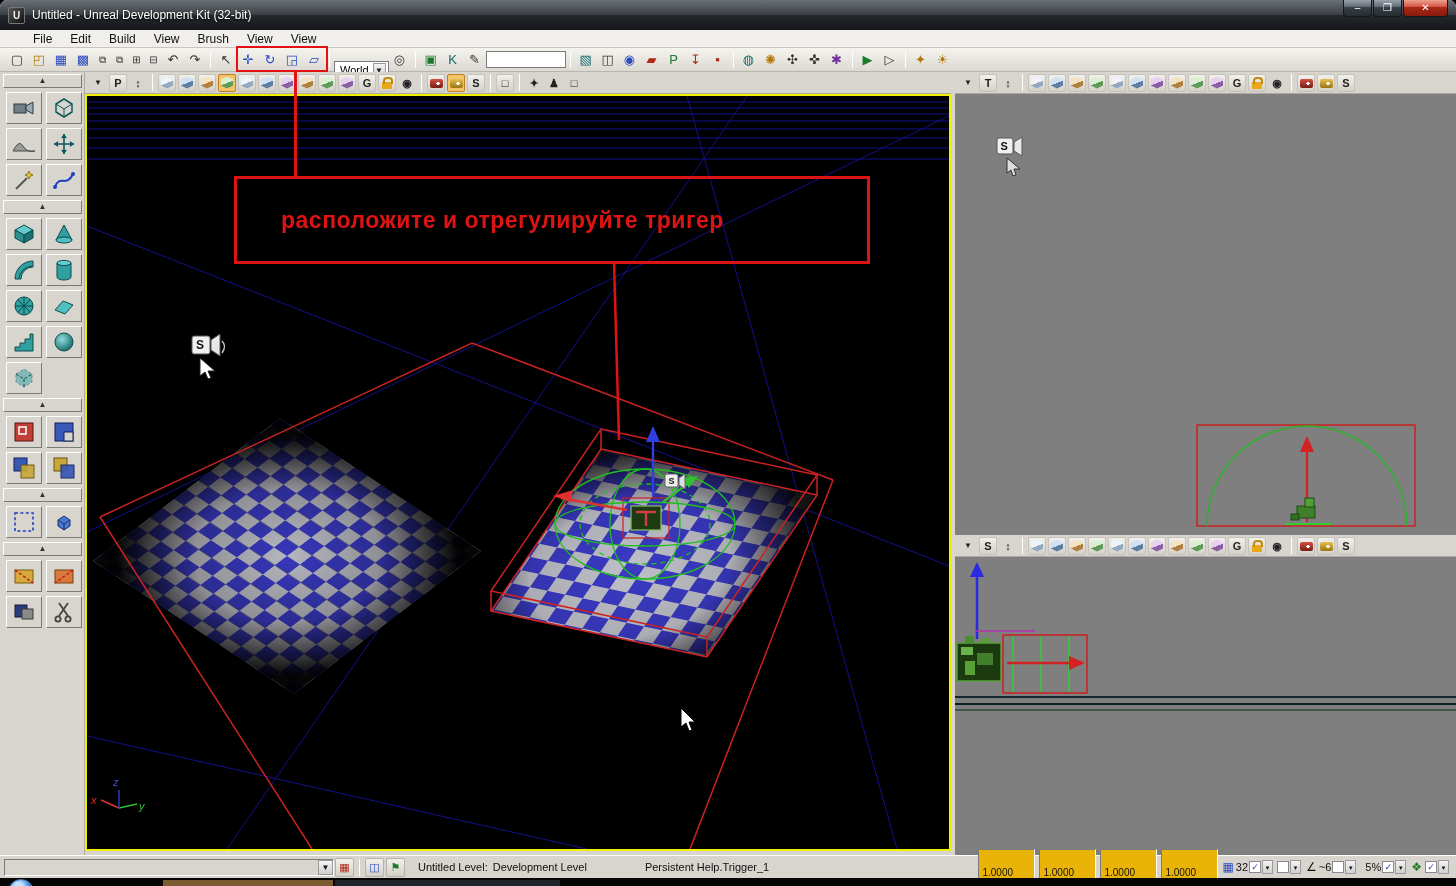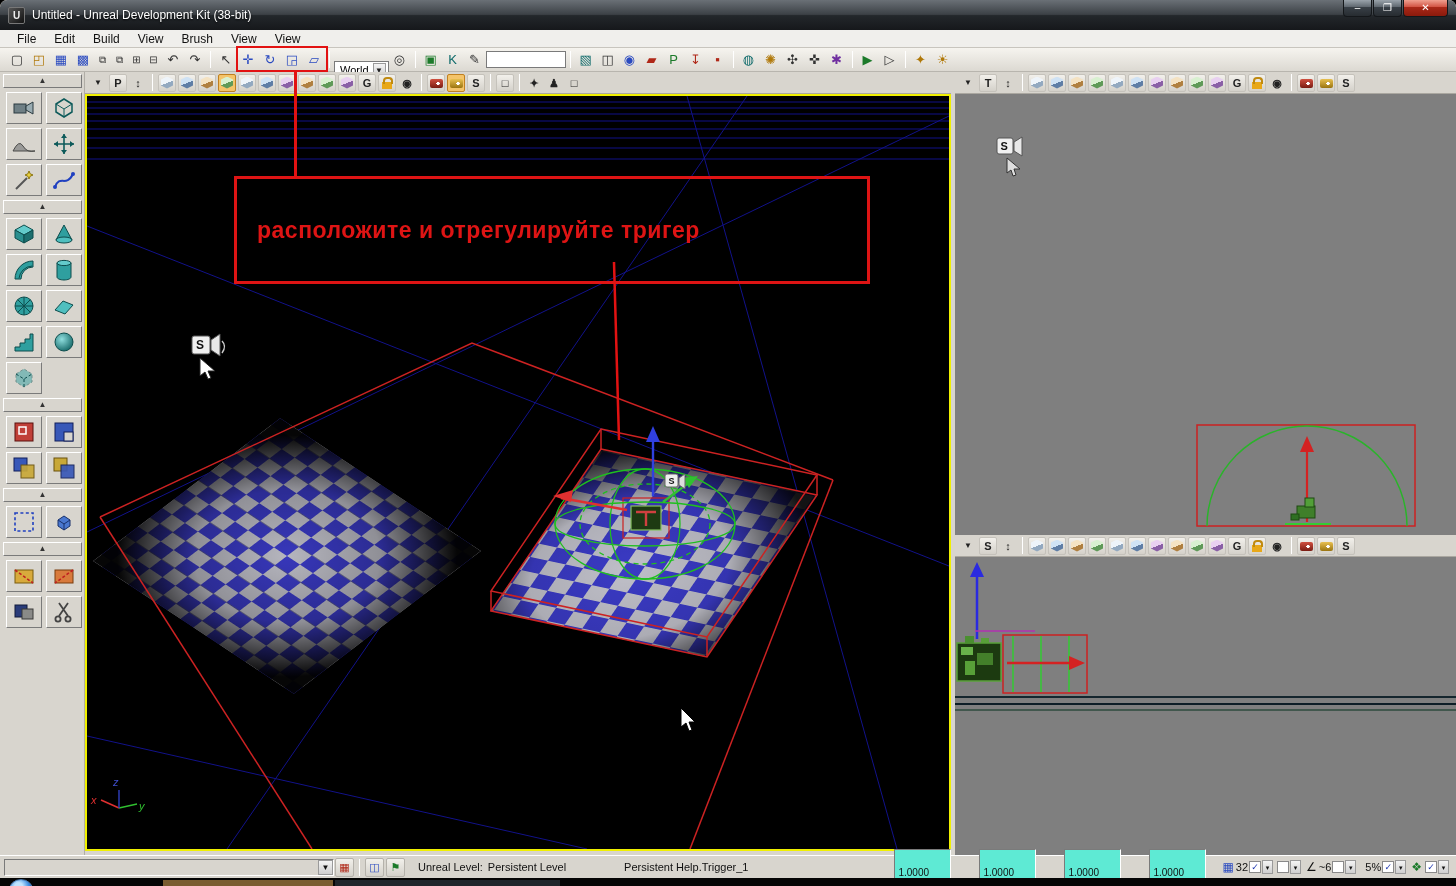--- a/index.html
+++ b/index.html
@@ -19,21 +19,21 @@
   #title-text { color:#fff; font-size:12px; text-shadow:0 1px 2px #000; }
   #winbtns { position:absolute; right:8px; top:0; display:flex; }
   .wbtn { height:17px; width:29px; margin-left:1px; border:1px solid #14171a; border-top:none;
     border-radius:0 0 4px 4px; color:#fff; font-size:10px; text-align:center; line-height:15px;
     background:linear-gradient(180deg,#9aa3ab 0%,#5d656d 45%,#383f46 46%,#272c31 100%); }
   .wbtn.close { width:45px;
     background:linear-gradient(180deg,#f0a090 0%,#d05040 45%,#a82818 46%,#8a1a0c 100%); }
 
   
   #menubar { position:absolute; left:0; top:30px; width:100%; height:18px;
-    background:#f0efec; border-bottom:1px solid #c8c5be; display:flex; align-items:center; padding-left:8px;}
+    background:#f0efec; border-bottom:1px solid #c8c5be; display:flex; align-items:center; padding-left:24px;}
   .menu-item { font-size:12px; color:#111; padding:0 9px; }
 
   
   #toolbar { position:absolute; left:0; top:48px; width:100%; height:24px;
     background:linear-gradient(#f6f4ef,#dcd9d2); border-bottom:1px solid #b8b5ae;
     display:flex; align-items:center; padding-left:6px; }
   .tbtn { width:20px; height:20px; margin:0 1px; border:1px solid transparent; border-radius:2px;
     font-size:13px; text-align:center; line-height:18px; color:#333; background:transparent; }
   .tbtn.sm { width:15px; font-size:10px; }
   .vsep { width:1px; height:17px; background:#9f9c95; border-right:1px solid #fff; margin:0 4px; }
@@ -85,38 +85,38 @@
     background:#d8d5ce; text-align:center; font-size:8px; line-height:12px; color:#333; }
   .prow { display:flex; padding-left:4px; }
   .pbtn { width:36px; height:32px; margin:2px; border:1px solid; border-color:#fff #7a7a7a #7a7a7a #fff;
     background:#d8d5ce; display:flex; align-items:center; justify-content:center; }
   .pbtn svg { width:26px; height:24px; }
 
   
   #vp-main { position:absolute; left:85px; top:94px; width:866px; height:757px;
     border:2px solid #f0f000; background:#000; overflow:hidden; }
   #vp-main svg.scene { position:absolute; left:0; top:0; }
-  #annotation-box { position:absolute; left:147px; top:80px; width:636px; height:108px;
-    border:3px solid #de1414; display:flex; align-items:center; z-index:20; }
+  #annotation-box { position:absolute; left:147px; top:80px; width:636px; height:88px;
+    border:3px solid #de1414; display:flex; align-items:center; z-index:20;padding-left:24px; }
   #annotation-text { color:#de1414; font-size:23px; font-weight:bold; letter-spacing:0.5px; padding-left:20px; }
   #vp-topright { position:absolute; left:955px; top:94px; width:501px; height:441px; background:#7f7f7f; overflow:hidden;}
   #vp-bottomright { position:absolute; left:955px; top:557px; width:501px; height:298px; background:#7f7f7f; overflow:hidden;}
 
   
   #statusbar { position:absolute; left:0; top:855px; width:1456px; height:23px;
     background:#d8d5ce; border-top:1px solid #fff; display:flex; align-items:center;
     padding:0 4px; font-size:11px; color:#111; }
   .scombo { width:330px; height:17px; border:1px solid; border-color:#7a7a7a #fff #fff #7a7a7a;
     background:#d8d5ce; display:flex; align-items:center; justify-content:flex-end; }
   .scombo .dd { width:15px; height:15px; background:linear-gradient(#f4f4f4,#cfcfcf);
     border:1px solid #9a9a9a; font-size:8px; text-align:center; line-height:14px; }
   .sbtn { width:19px; height:19px; margin:0 1px; border:1px solid #b5b2ab; border-radius:2px;
     background:linear-gradient(#f2f0eb,#d4d1ca); font-size:11px; text-align:center; line-height:17px; }
   .sfield { width:57px; height:16px; border:1px solid; border-color:#7a7a7a #fff #fff #7a7a7a;
-    background:#5eead4; font-size:10px; padding:17px 3px; margin:0 14px; }
+    background:#eab308; font-size:10px; padding:17px 3px; margin:0 2px; }
   .cb { width:12px; height:12px; border:1px solid #8a8a8a; background:#fff; font-size:9px;
     line-height:11px; text-align:center; color:#2038b0; margin:0 1px; }
   .spin { width:11px; height:14px; border:1px solid #9a9a9a; background:linear-gradient(#f4f4f4,#cfcfcf);
     font-size:7px; text-align:center; line-height:13px; margin-right:3px; }
   .sicon { font-size:12px; margin:0 2px; }
 
   
   #taskbar { position:absolute; left:0; top:878px; width:1456px; height:8px; background:#050505; overflow:hidden; }
   #orb { position:absolute; left:8px; top:1px; width:26px; height:26px; border-radius:50%;
     background:radial-gradient(circle at 40% 28%, #bfe4ff 0 18%, #3f8fe0 45%, #0a3f8f 75%, #062a60 100%);
@@ -125,21 +125,21 @@
   .tb-item2 { position:absolute; left:335px; top:2px; width:225px; height:6px; background:#20242a; }
 </style>
 </head>
 <body>
 
 <div id="screen">
 <div id="window">
 
   <div id="titlebar">
     <div class="appicon">U</div>
-    <span id="title-text">Untitled - Unreal Development Kit (38-bit)</span>
+    <span id="title-text">Untitled - Unreal Development Kit (32-bit)</span>
     <div id="winbtns">
       <div class="wbtn">–</div>
       <div class="wbtn">❐</div>
       <div class="wbtn close">✕</div>
     </div>
   </div>
 
   <div id="menubar">
     <span class="menu-item">File</span>
     <span class="menu-item">Edit</span>
@@ -632,22 +632,22 @@
   </div>
 
   <div id="statusbar">
     <div class="scombo">
       <span class="dd">▼</span>
     </div>
     <div class="sbtn red">▦</div>
     <div class="vsep"></div>
     <div class="sbtn blue">◫</div>
     <div class="sbtn green">⚑</div>
-    <span style="margin-left:12px;">Unreal Level:</span>
-    <span style="margin-left:5px;">Persistent Level</span>
+    <span style="margin-left:12px;">Untitled Level:</span>
+    <span style="margin-left:5px;">Development Level</span>
     <span style="margin-left:58px;">Persistent Help.Trigger_1</span>
     <div style="margin-left:auto; display:flex; align-items:center;">
       <div class="sfield">1.0000</div>
       <div class="sfield">1.0000</div>
       <div class="sfield">1.0000</div>
       <div class="sfield">1.0000</div>
       <span class="sicon blue">▦</span>
       <span>32</span>
       <span class="cb">✓</span>
       <span class="spin">▾</span>

